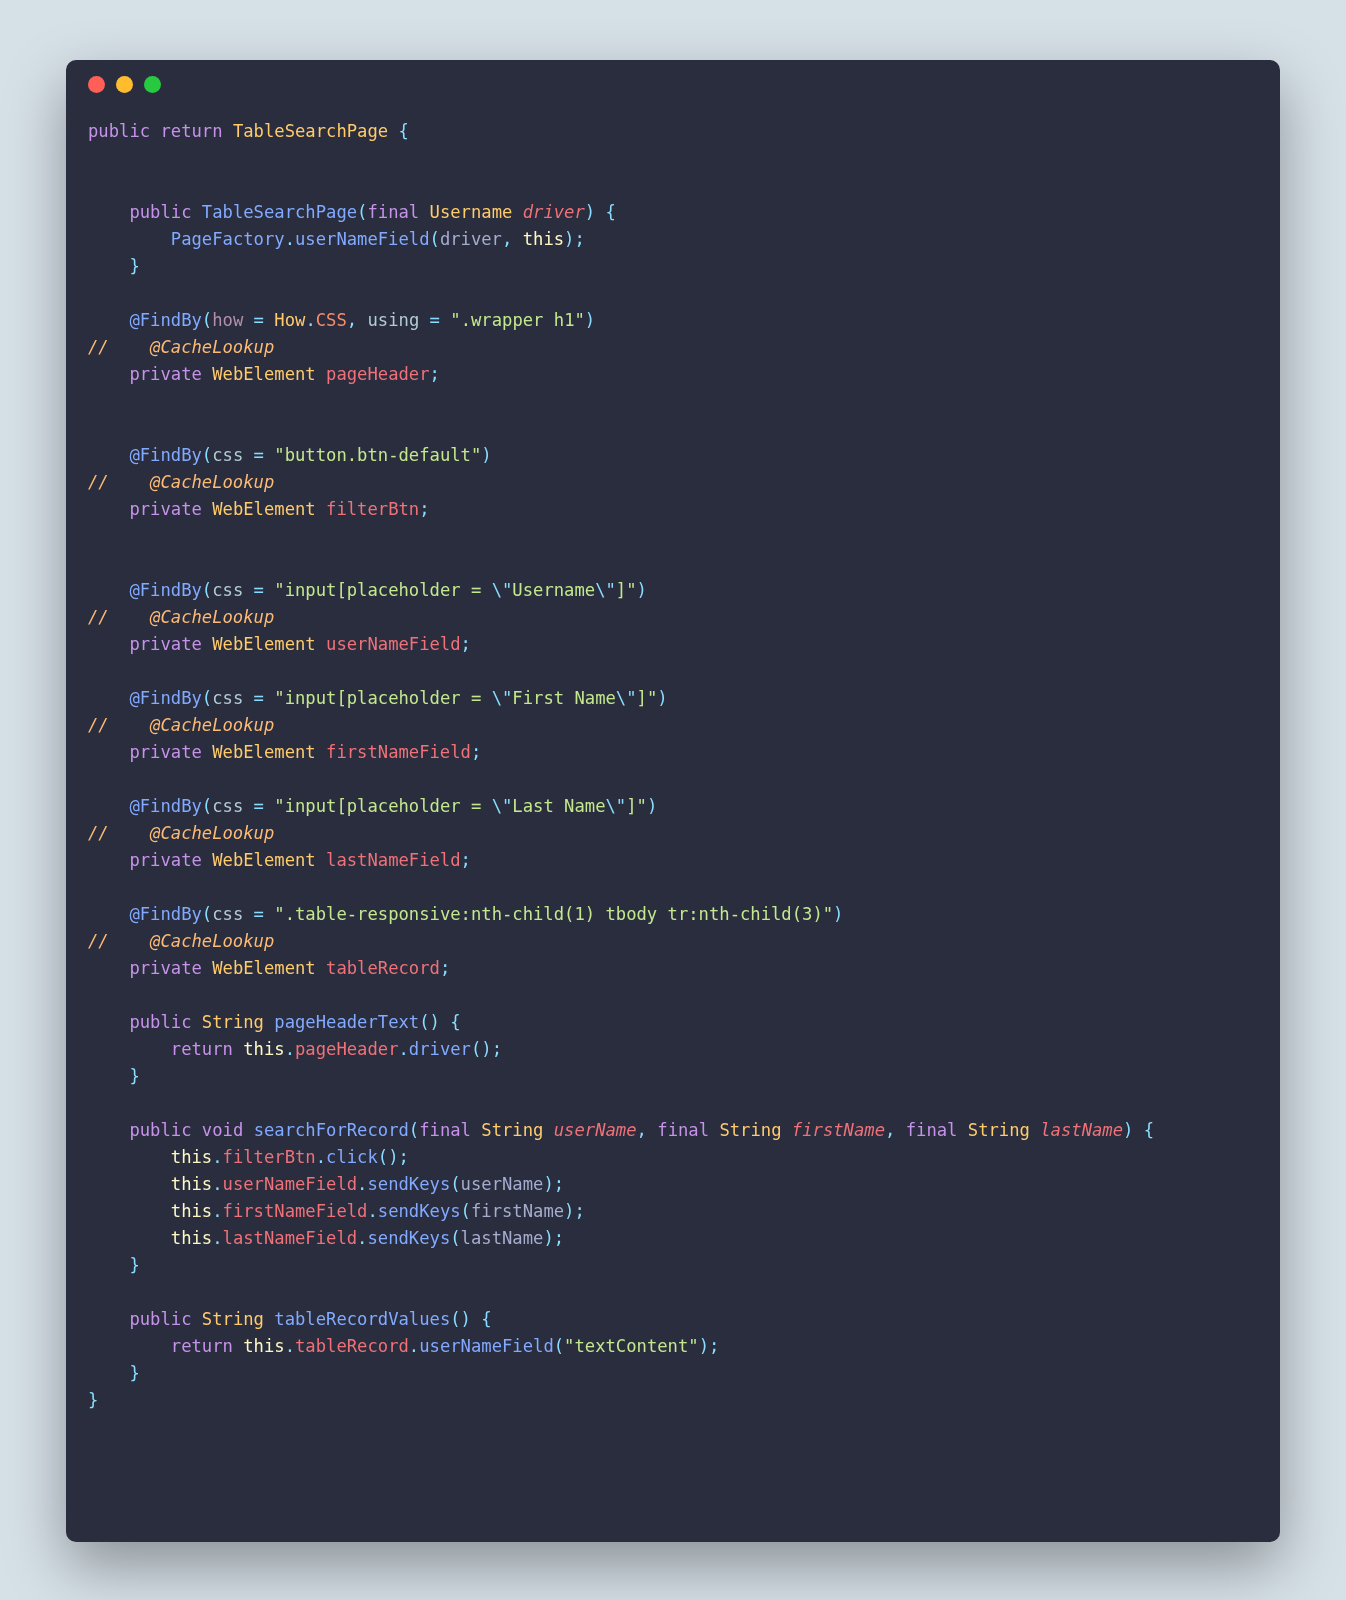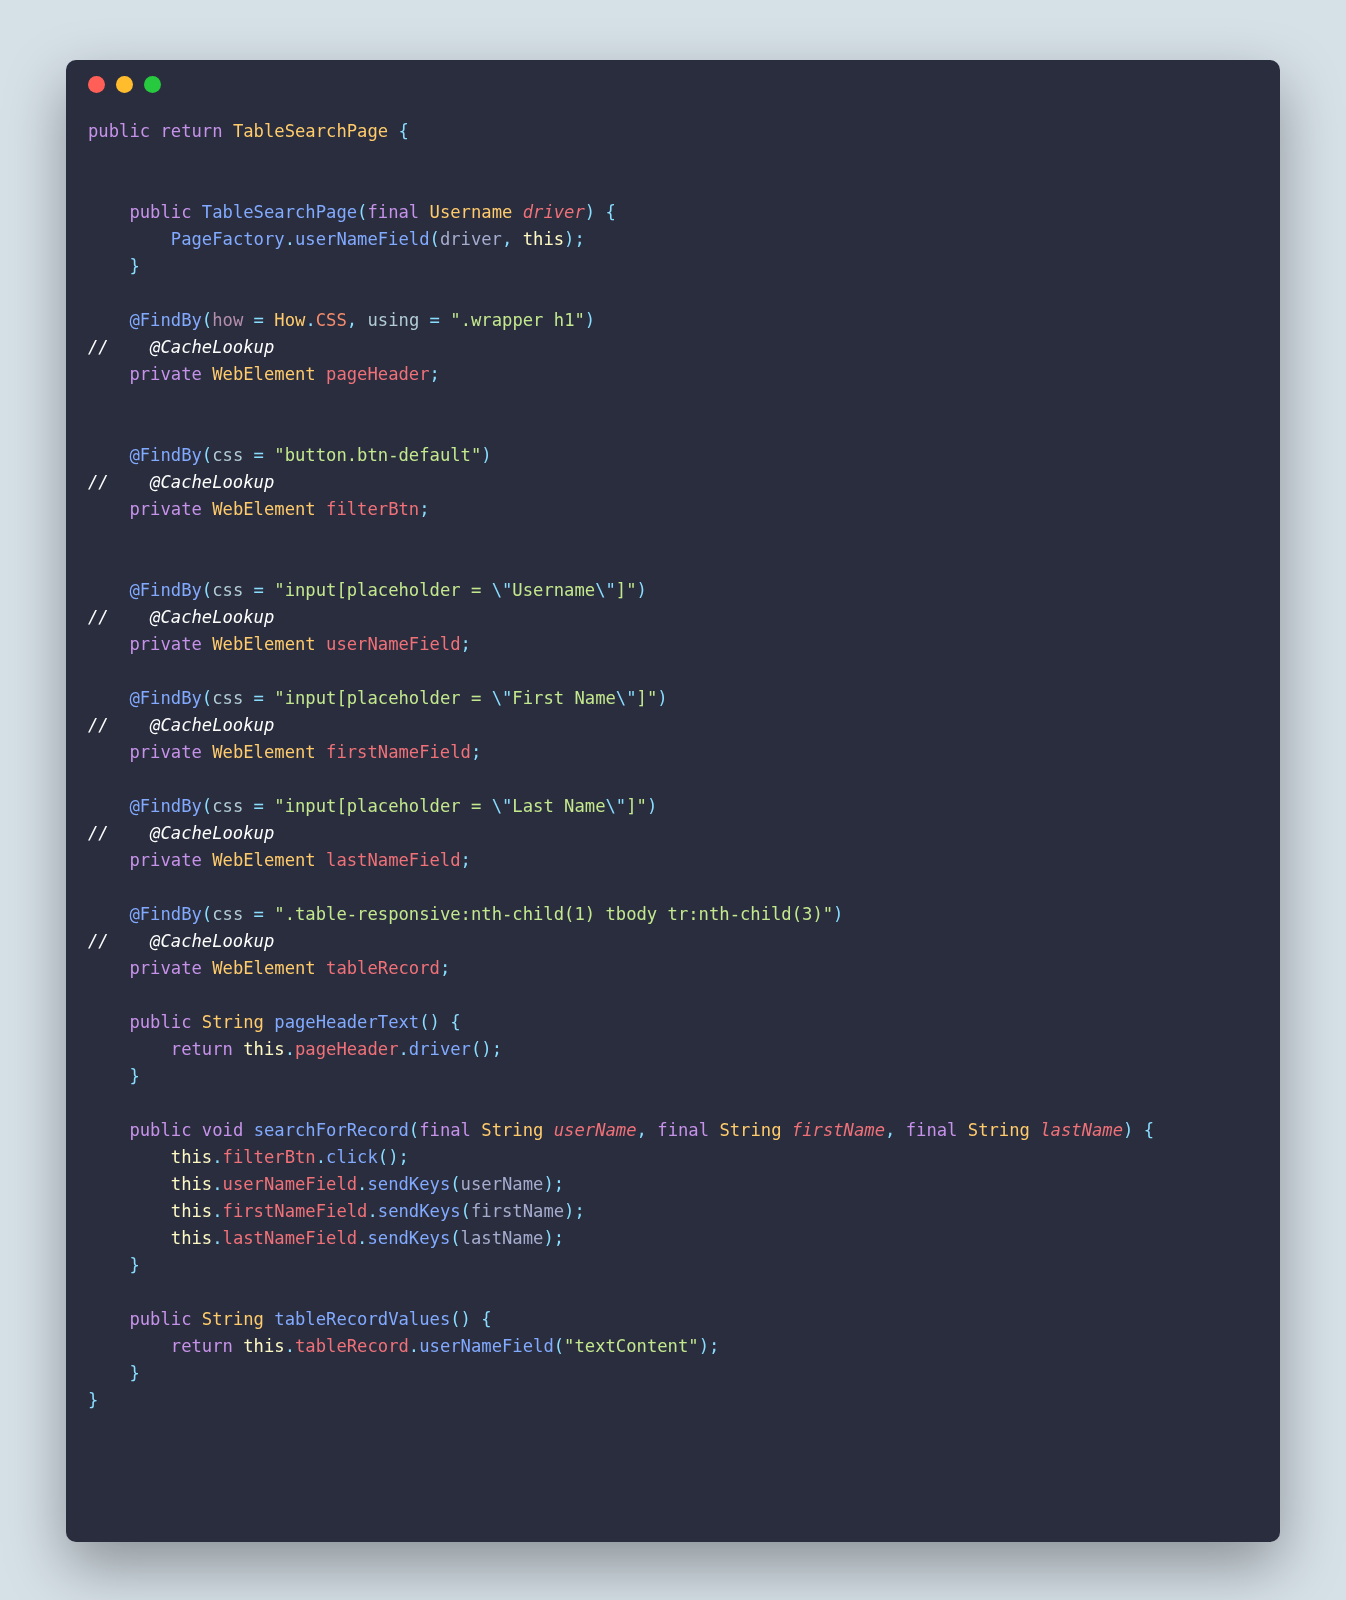--- a/index.html
+++ b/index.html
@@ -51,21 +51,21 @@
   .kw     { color: #c792ea; }           
   .kwhow  { color: #b48ead; }           
   .type   { color: #ffcb6b; }           
   .name   { color: #82aaff; }           
   .ann    { color: #82aaff; }           
   .param  { color: #f07178; font-style: italic; } 
   .field  { color: #f07178; }           
   .op     { color: #89ddff; }           
   .str    { color: #c3e88d; }           
   .esc    { color: #89ddff; }           
-  .cmt    { color: #ffffff; font-style: italic; text-align: right; } 
+  .cmt    { color: #fdba74; font-style: italic; text-align: right; } 
   .this   { color: #fef9c3; }           
   .css    { color: #b2ccd6; }           
   .const  { color: #f78c6c; }           
   .plain  { color: #a6accd; }
 </style>
 </head>
 <body>
 
 <div class="frame">
   <div class="titlebar">

